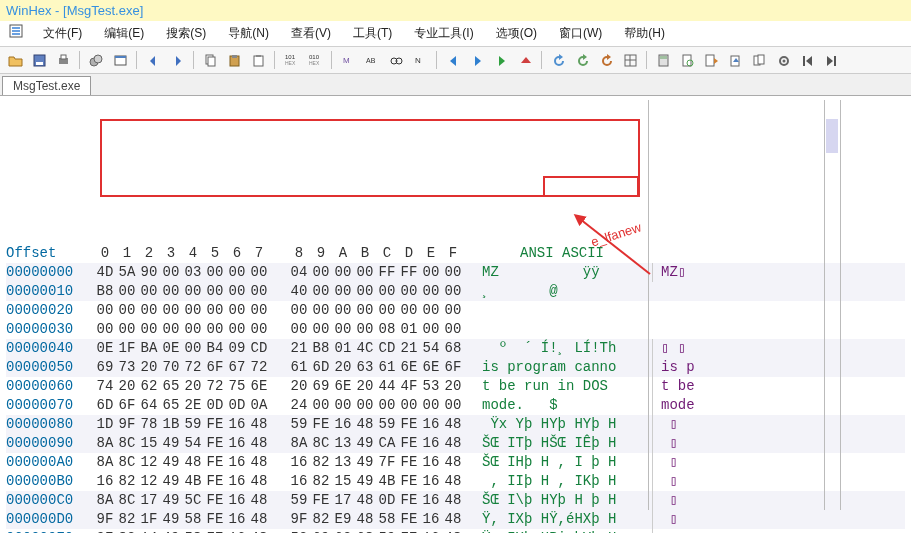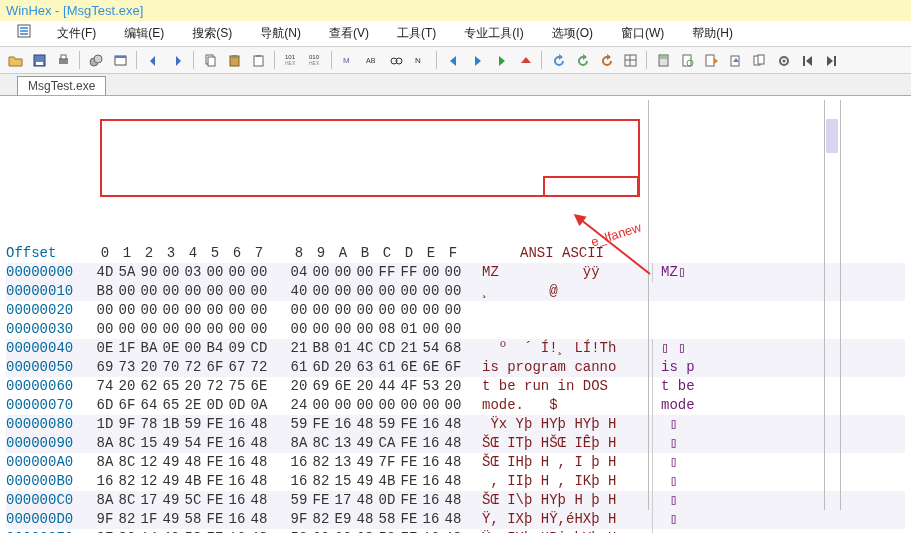--- a/index.html
+++ b/index.html
@@ -1,32 +1,32 @@
 <!DOCTYPE html>
 <html><head>
 <meta charset="utf-8">
 <style>
 * { margin: 0; padding: 0; box-sizing: border-box; }
 body { font-family: "Microsoft YaHei", "SimSun", sans-serif; font-size: 12px; background: #fff; width: 911px; }
 .title-bar { background: #fef9c3; color: #3690e0; padding: 3px 6px; font-size: 13px; }
-.menu-bar { background: #fff; border-bottom: 1px solid #d0d0d0; padding: 2px 16px; display: flex; gap: 14px; }
+.menu-bar { background: #fff; border-bottom: 1px solid #d0d0d0; padding: 2px 8px; display: flex; gap: 8px; }
 .app-icon { width: 16px; height: 16px; display: inline-flex; align-items: center; justify-content: center; margin-right: 4px; }
 .menu-item { color: #222; padding: 2px 7px; cursor: pointer; }
 .toolbar { background: #f7f7f7; border-bottom: 1px solid #ccc; padding: 3px 4px; display: flex; align-items: center; gap: 2px; }
 .tool-btn { width: 22px; height: 20px; display: inline-flex; align-items: center; justify-content: center; border: 1px solid transparent; cursor: pointer; }
 .tool-sep { width: 1px; height: 18px; background: #c0c0c0; margin: 0 3px; }
 .tab-bar { background: #f0f0f0; border-bottom: 1px solid #aaa; padding-top: 2px; }
-.tab { display: inline-block; background: #fff; border: 1px solid #999; border-bottom: none; padding: 2px 10px; font-size: 12px; color: #444; margin-left: 17px; }
+.tab { display: inline-block; background: #fff; border: 1px solid #999; border-bottom: none; padding: 2px 10px; font-size: 12px; color: #444; margin-left: 2px; }
 .hex-area { font-family: "Courier New", monospace; font-size: 14px; padding: 4px 6px; position: relative; white-space: pre; }
 .header-row { color: #3b6bc0; }
 .offset-col { color: #0369a1; display: inline-block; width: 88px; }
 .hex-cols { display: inline-block; }
 .hex-b { display: inline-block; width: 22px; text-align: center; color: #333; }
 .gap { display: inline-block; width: 18px; }
-.ascii-col { display: inline-block; margin-left: 18px; color: #7f1d1d; width: 160px; }
+.ascii-col { display: inline-block; margin-left: 18px; color: #15803d; width: 160px; }
 .ascii-r { display: inline-block; margin-left: 10px; color: #701a75; width: 60px; border-left: 1px solid #ccc; padding-left: 8px; }
 .row { line-height: 19px; }
 .row.alt0 { background: #f3f3f9; }
 .red-box1 { position: absolute; border: 2px solid #e03030; left: 100px; top: 23px; width: 540px; height: 78px; pointer-events: none; }
 .red-box2 { position: absolute; border: 2px solid #e03030; left: 543px; top: 80px; width: 96px; height: 21px; pointer-events: none; }
 .arrow { position: absolute; left: 570px; top: 118px; width: 90px; height: 70px; pointer-events: none; }
 .annot { position: absolute; left: 590px; top: 131px; color: #e03030; font-size: 13px; font-family: sans-serif; pointer-events: none; transform: rotate(-18deg); }
 .vbar { position: absolute; left: 648px; top: 4px; width: 1px; height: 410px; background: #bbb; }
 .vbar2 { position: absolute; left: 824px; top: 4px; width: 1px; height: 410px; background: #bbb; }
 .vbar3 { position: absolute; left: 840px; top: 4px; width: 1px; height: 410px; background: #bbb; }

